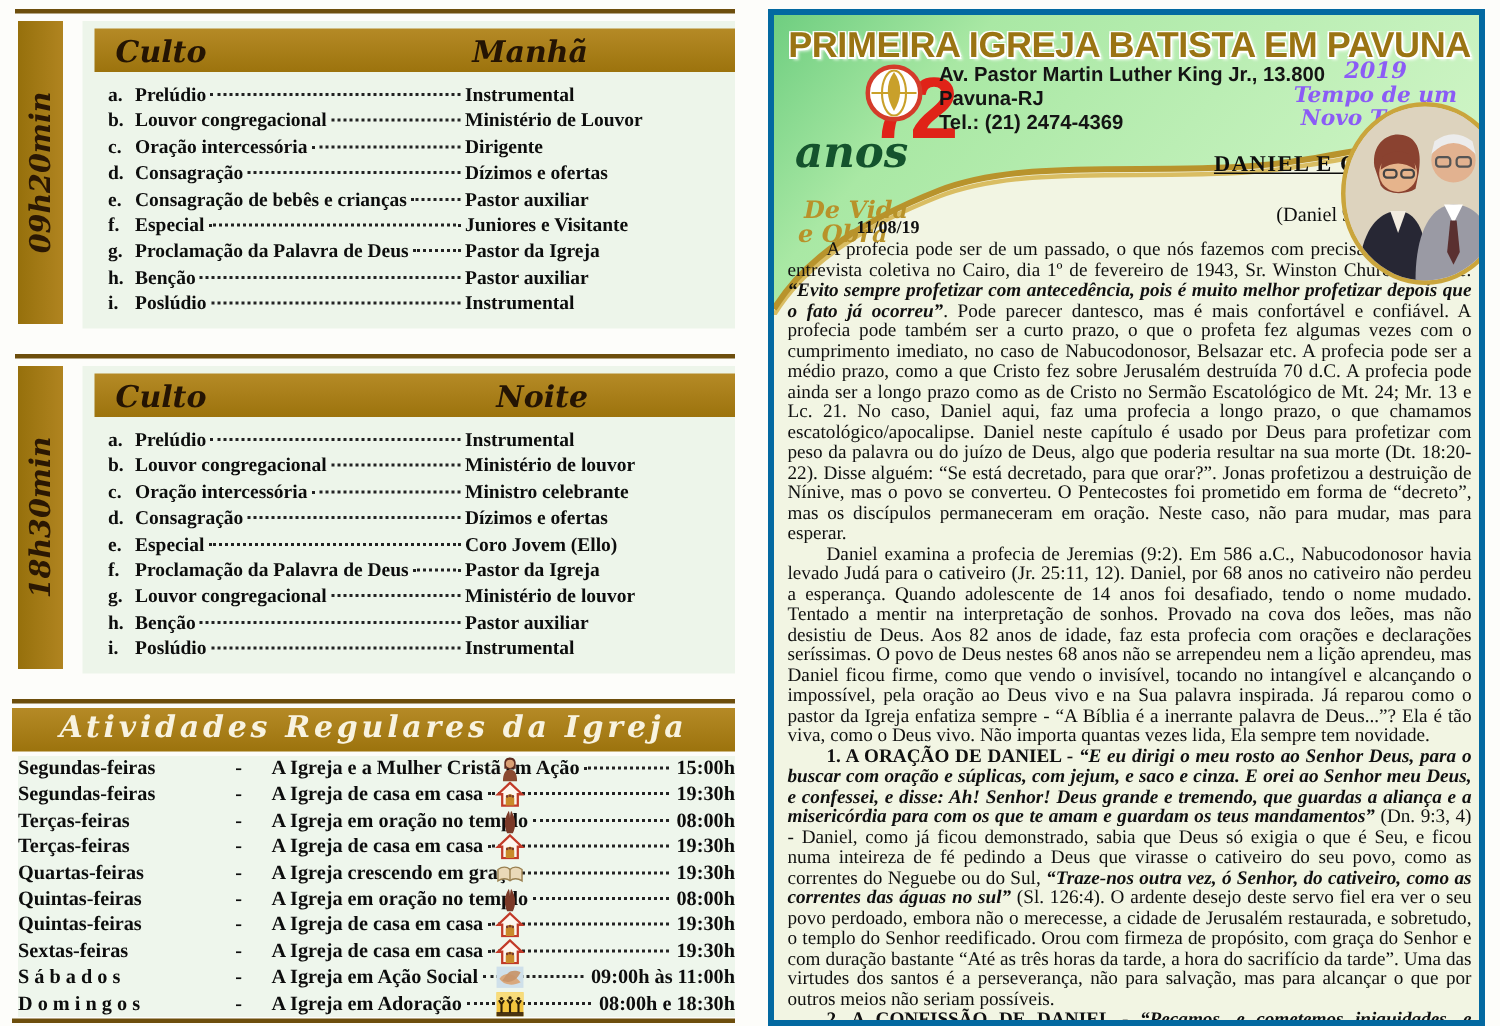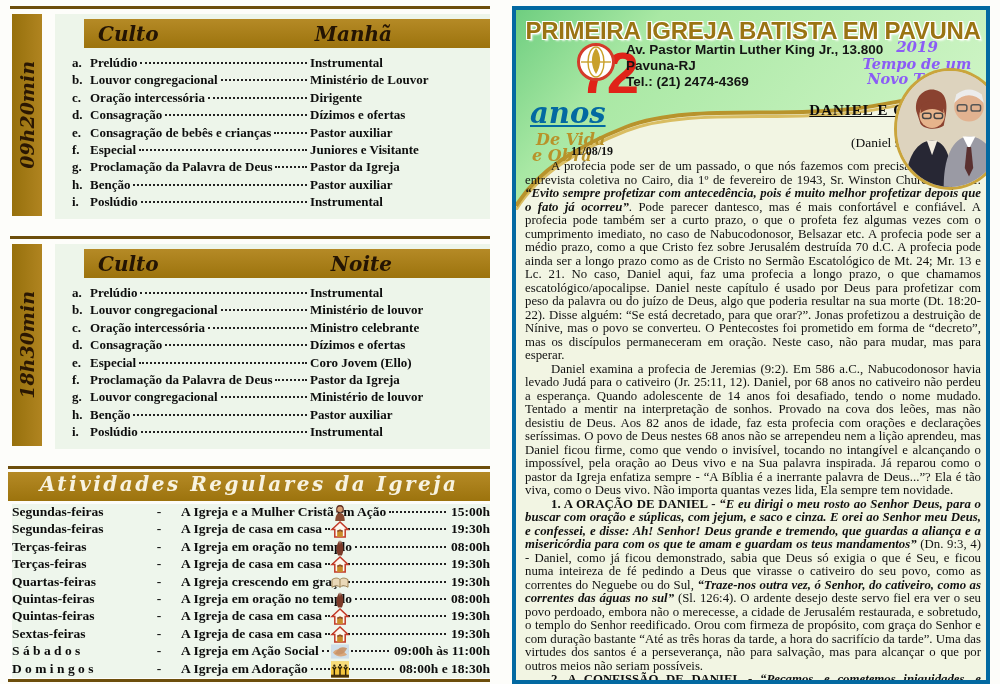--- a/index.html
+++ b/index.html
@@ -17,21 +17,21 @@
         display:flex;align-items:center;justify-content:center;}
   #vbar-morning{left:12px;top:14px;height:202px;}
   #vbar-evening{left:12px;top:244px;height:202px;}
   .vbar span{writing-mode:vertical-rl;transform:rotate(180deg);
              font:italic 700 19px "DejaVu Serif",serif;color:#2a1703;}
 
   .panel{position:absolute;left:55px;width:435px;height:205px;background:#edf5ea;}
   #panel-morning{top:14px;}
   #panel-evening{top:244px;}
 
-  .svc-header{position:absolute;left:29px;right:0;top:5px;height:29px;
+  .svc-header{position:absolute;left:8px;right:0;top:5px;height:29px;
       background:linear-gradient(#b58a26,#9c730d);display:flex;justify-content:space-between;
       align-items:center;padding:0 14px;font:italic 700 20px "DejaVu Serif",serif;color:#241403;}
   .svc-header .hdr-right{margin-right:84px;}
 
   .svc-list{position:absolute;left:17px;right:10px;top:41px;}
   .svc-row{display:flex;align-items:baseline;height:17.4px;
            font:700 13px "Liberation Serif",serif;color:#0d0d0d;}
   .svc-letter{width:18px;flex:none;}
   .svc-label{white-space:nowrap;}
   .leader{flex:1;border-bottom:2px dotted #222;margin:0 3px;transform:translateY(-3px);min-width:8px;}
@@ -54,21 +54,21 @@
   #rp{position:absolute;left:512px;top:6px;width:478px;height:678px;box-sizing:border-box;
       border:4px solid #0369a1;background:#f2f5e3;overflow:hidden;}
   #green-hd{position:absolute;left:0;top:0;width:474px;height:200px;z-index:0;}
   #church-name{position:absolute;left:4px;top:7px;width:466px;text-align:center;z-index:2;
       font:800 24px "Liberation Sans",sans-serif;color:#9a7413;white-space:nowrap;letter-spacing:-0.3px;
       text-shadow:-1px -1px 0 #fff,1px -1px 0 #fff,-1px 1px 0 #fff,1px 1px 0 #fff,2px 2px 2px rgba(255,255,255,.8);}
   #logo{position:absolute;left:8px;top:34px;width:110px;z-index:2;}
   #logo-72{position:relative;font:900 58px "Liberation Sans",sans-serif;color:#e02318;
            line-height:1;letter-spacing:-5px;text-align:right;}
   #logo-badge{position:absolute;left:52px;top:-2px;width:40px;height:40px;}
-  #logo-anos{position:absolute;left:6px;top:52px;font:italic 700 29px "DejaVu Serif",serif;color:#0369a1;text-decoration:underline;}
+  #logo-anos{position:absolute;left:6px;top:40px;font:italic 700 29px "DejaVu Serif",serif;color:#14532d;}
   #logo-devida{position:absolute;left:12px;top:86px;font:italic 700 16px "DejaVu Serif",serif;color:#b8922a;}
   #logo-eobra{position:absolute;left:8px;top:102px;font:italic 700 16px "DejaVu Serif",serif;color:#b8922a;}
   #contact{position:absolute;left:110px;top:32px;width:300px;z-index:2;
       font:700 13.5px "Liberation Sans",sans-serif;color:#141414;line-height:16px;}
   #motto{position:absolute;left:332px;top:28px;width:138px;text-align:center;z-index:2;color:#8b5cf6;}
   #motto .year{font:italic 700 15px "DejaVu Serif",serif;}
   #motto .line{font:italic 700 14.5px "DejaVu Serif",serif;line-height:15px;}
   #photo{position:absolute;left:378px;top:58px;width:106px;height:116px;border-radius:50%;
       border:3px solid #caa53c;overflow:hidden;z-index:4;background:#ded5c2;}
   #date{position:absolute;left:55px;top:134px;font:700 12px "Liberation Serif",serif;color:#111;z-index:2;}

